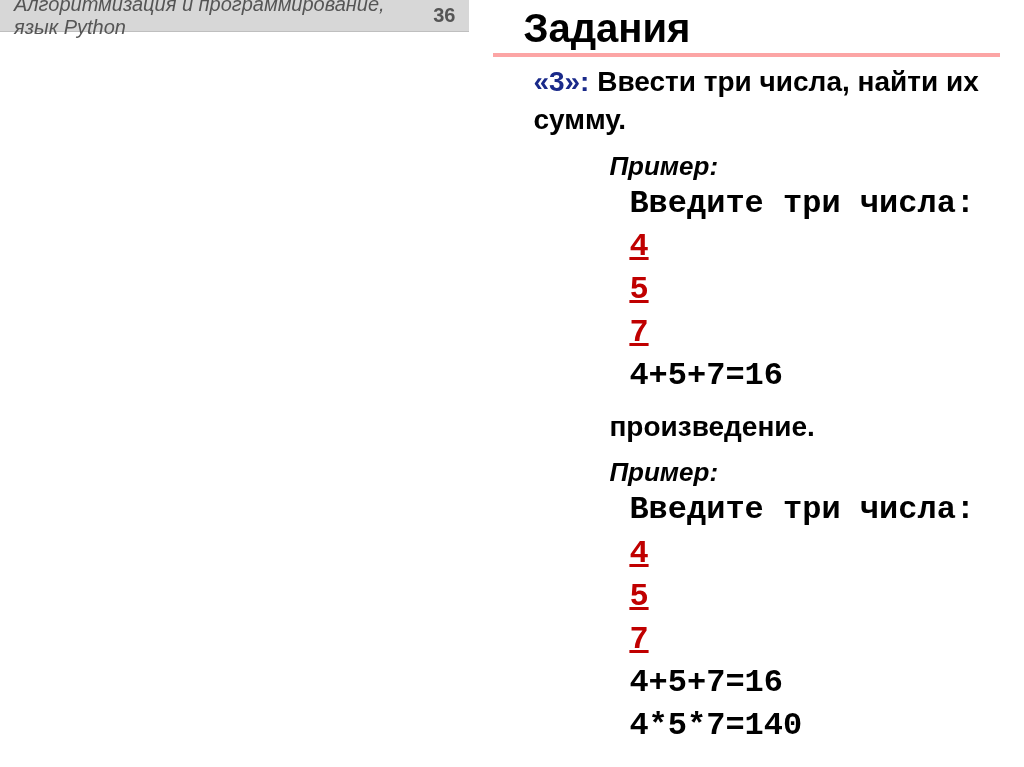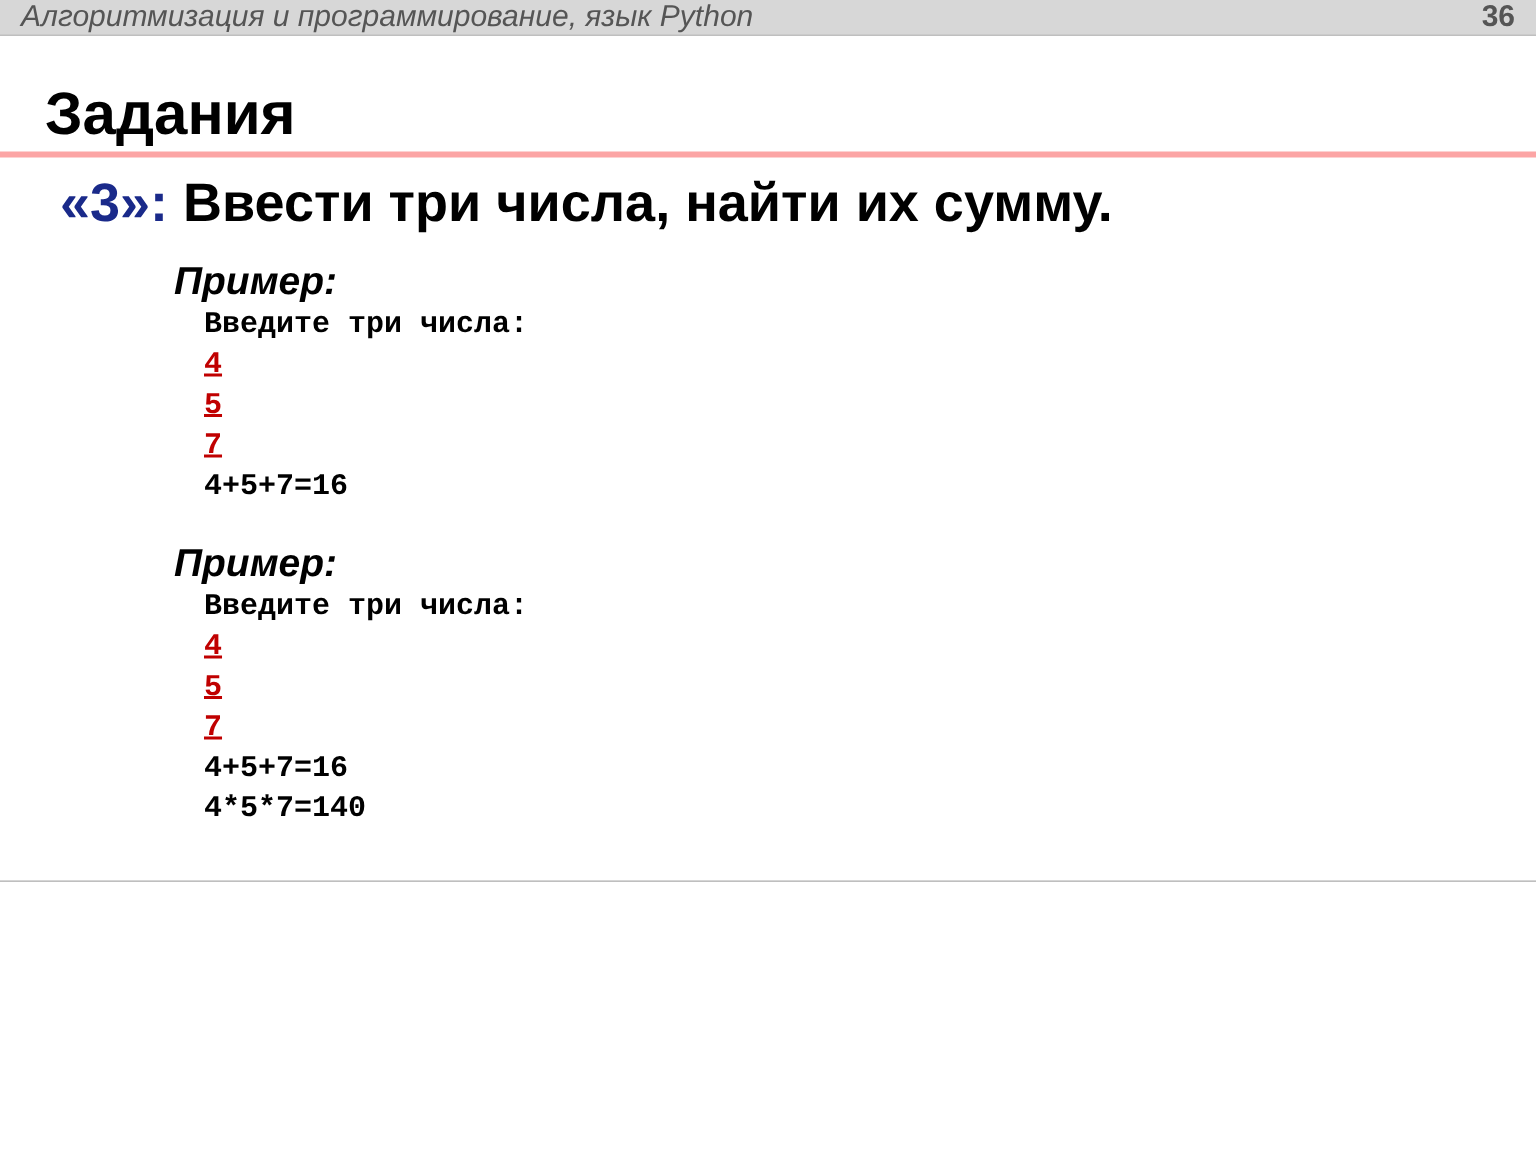--- a/index.html
+++ b/index.html
@@ -1,17 +1,17 @@
 <!DOCTYPE html>
 <html><head>
 <meta charset="utf-8">
 <style>
   * { margin: 0; padding: 0; box-sizing: border-box; }
   html, body { width: 1024px; height: 767px; font-family: Arial, Helvetica, sans-serif; background: #fff; }
-  .page { width: 1024px; height: 539px; display: flex; flex-direction: column; gap: 24px; }
+  .page { width: 1024px; height: 539px; display: flex; flex-direction: row; gap: 24px; }
   .topbar {
     background: #d7d7d7;
     height: 32px;
     display: flex;
     align-items: center;
     justify-content: space-between;
     padding: 0 14px 0 14px;
     border-bottom: 1px solid #bfbfbf;
   }
   .topbar .title { color: #555; font-style: italic; font-size: 20px; }
@@ -19,25 +19,25 @@
   .content { flex: 1 1 auto; padding: 6px 0 0 0; }
   .heading {
     font-size: 40px;
     font-weight: bold;
     color: #000;
     padding: 0 0 2px 30px;
     border-bottom: 4px solid #fca5a5;
     margin-bottom: 6px;
   }
   .task { padding: 0 0 10px 40px; }
-  .task-line { font-size: 36px; line-height: 1.35; }
+  .task-line { font-size: 28px; line-height: 1.35; }
   .grade { color: #1a2a8a; font-weight: bold; }
   .task-text { color: #000; font-weight: bold; }
   .example-label { font-style: italic; font-weight: bold; font-size: 26px; padding-left: 76px; margin-top: 12px; }
-  .code-block { padding-left: 96px; font-family: "Courier New", Courier, monospace; font-size: 20px; font-weight: bold; line-height: 1.35; }
+  .code-block { padding-left: 96px; font-family: "Courier New", Courier, monospace; font-size: 32px; font-weight: bold; line-height: 1.35; }
   .code-line { white-space: pre; }
   .red { color: #c00000; text-decoration: underline; }
   .indent2 { padding-left: 76px; display:inline-block; }
   .bottombar { height: 16px; background: #d7d7d7; border-top: 1px solid #bfbfbf; }
   .continuation { padding-left: 0; }
 </style>
 </head>
 <body>
 
 <div class="page">
@@ -59,20 +59,23 @@
       <div class="code-block">
         <div class="code-line">Введите три числа:</div>
         <div class="code-line red">4</div>
         <div class="code-line red">5</div>
         <div class="code-line red">7</div>
         <div class="code-line">4+5+7=16</div>
       </div>
     </div>
 
     <div class="task">
+      <div class="task-line continuation">
+        <span class="task-text indent2">произведение.</span>
+      </div>
       <div class="example-label">Пример:</div>
       <div class="code-block">
         <div class="code-line">Введите три числа:</div>
         <div class="code-line red">4</div>
         <div class="code-line red">5</div>
         <div class="code-line red">7</div>
         <div class="code-line">4+5+7=16</div>
         <div class="code-line">4*5*7=140</div>
       </div>
     </div>

